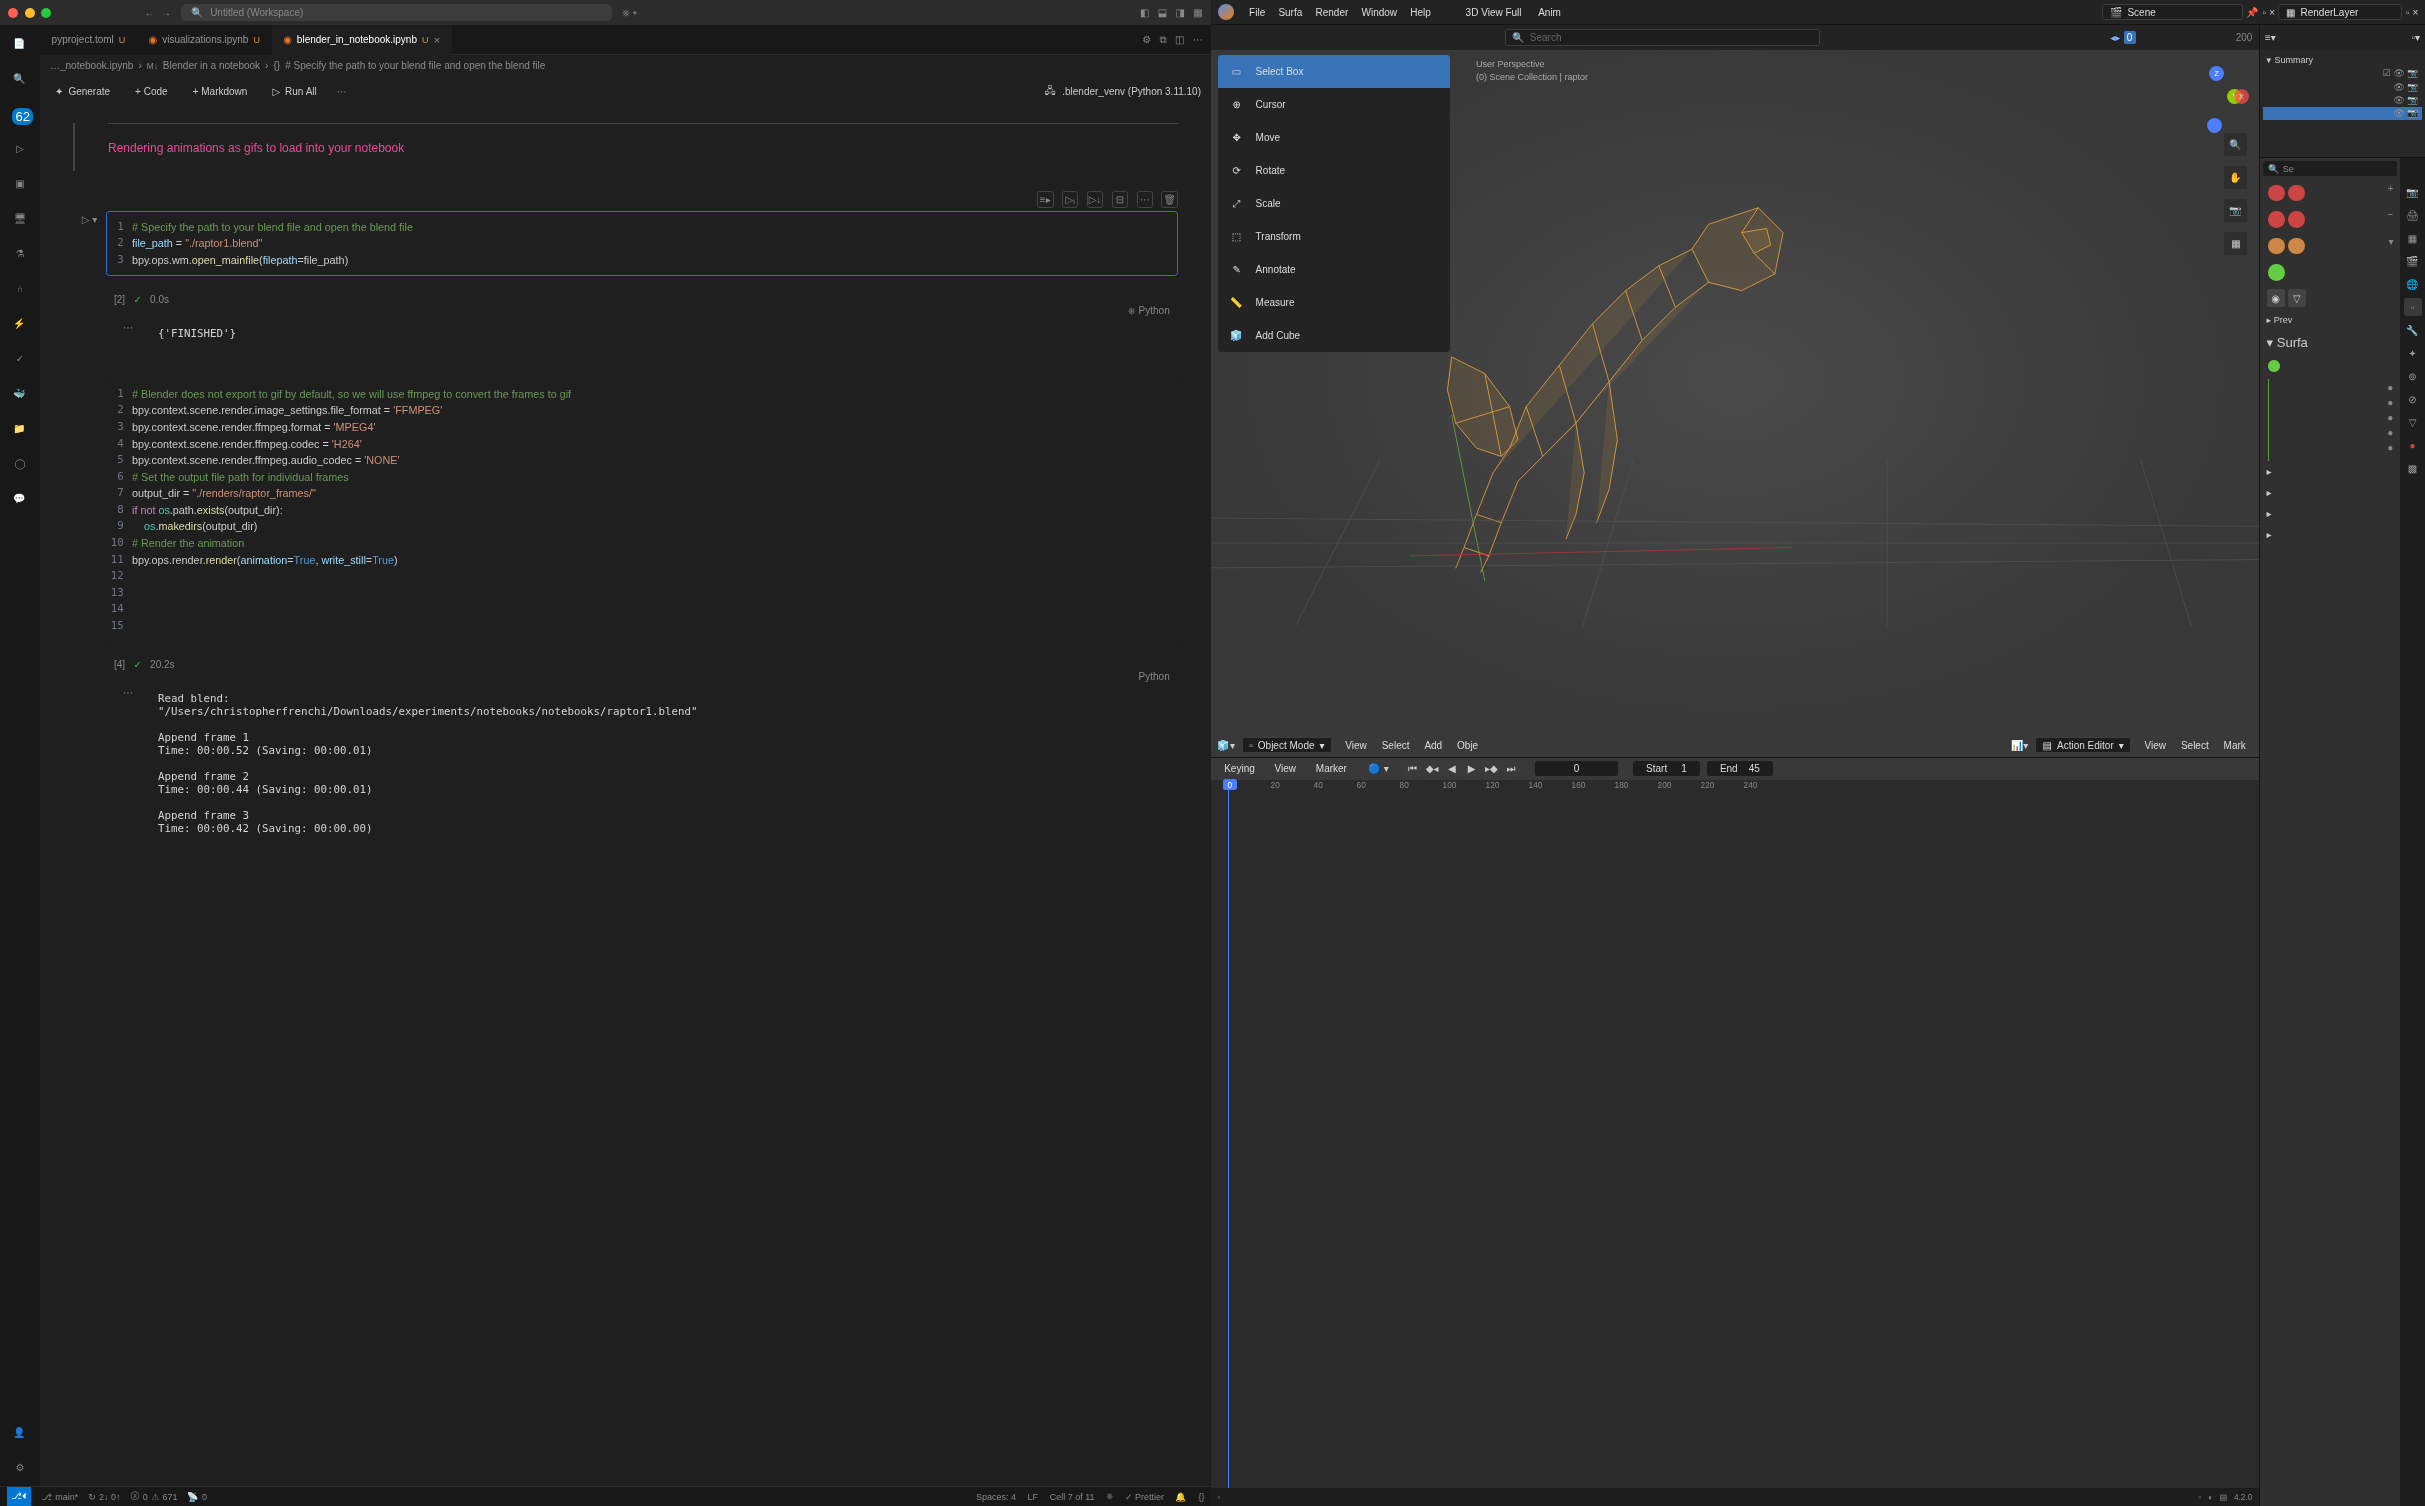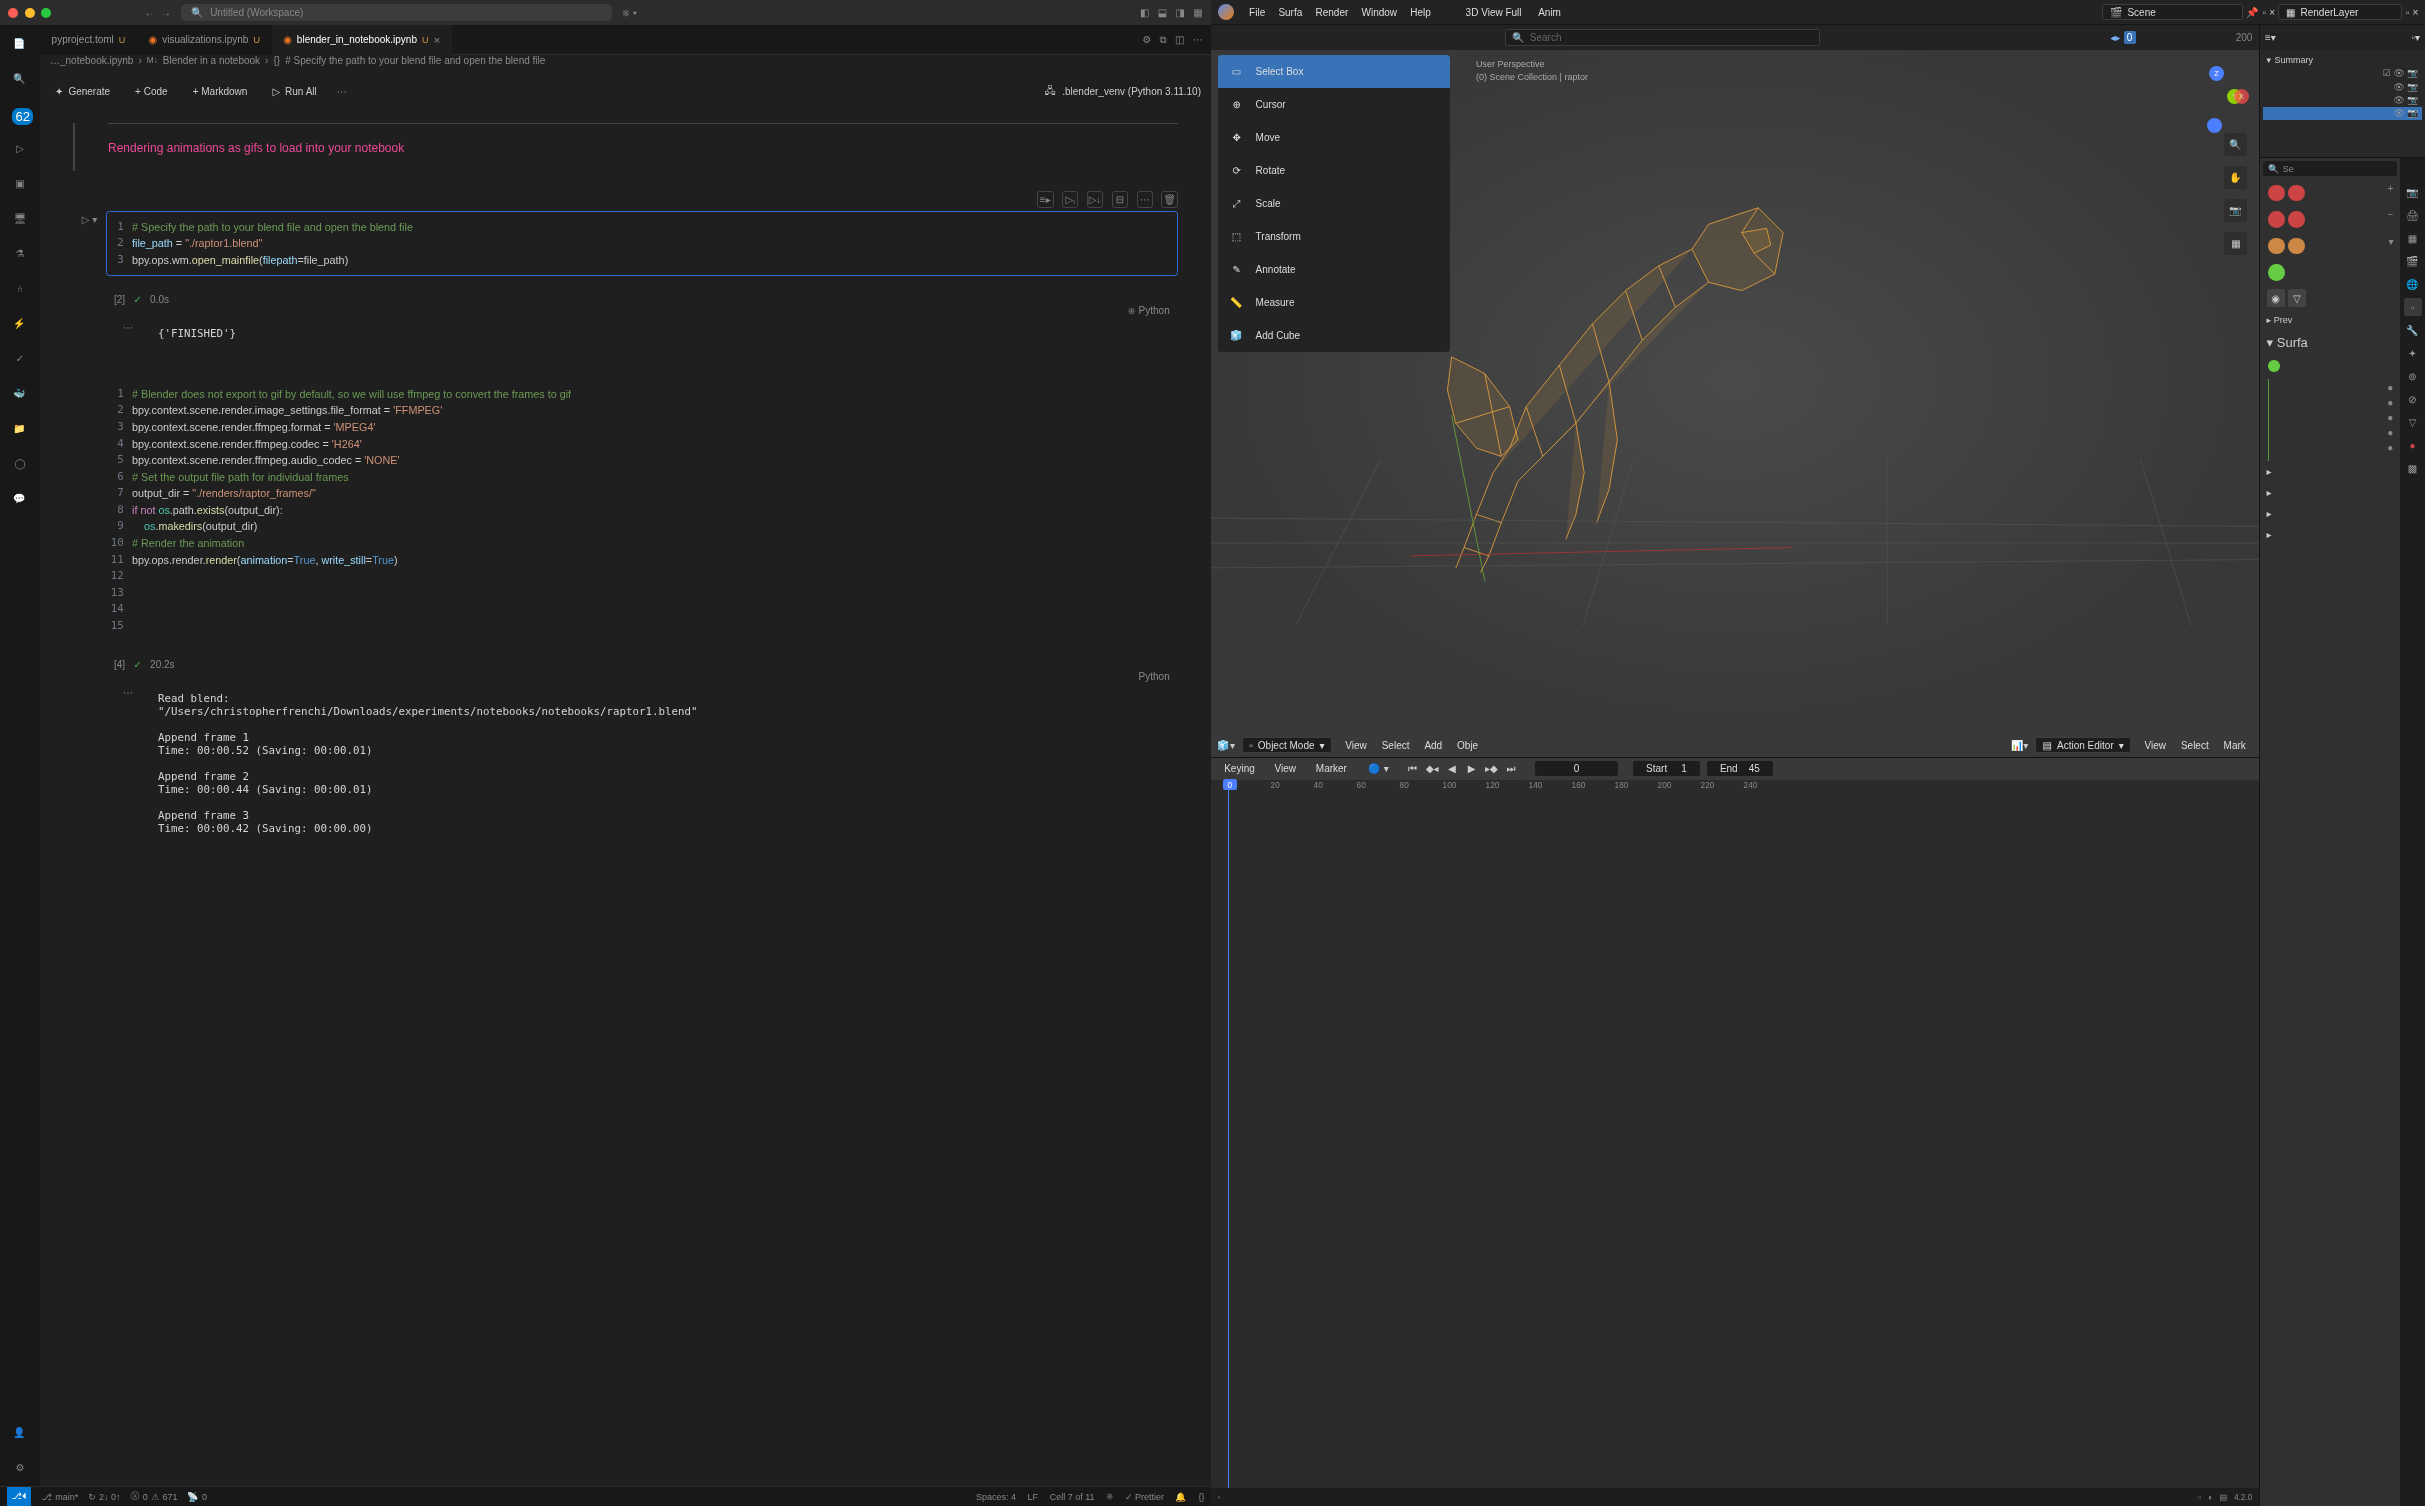--- a/index.html
+++ b/index.html
@@ -23,21 +23,21 @@
 .activity-bottom { margin-top: auto; margin-bottom: 8.3px; display: flex; flex-direction: column; gap: 15px; align-items: center; }
 
 .editor-area { flex: 1; display: flex; flex-direction: column; background: #1f1f1f; }
 .tabs-row { height: 30px; background: #181818; display: flex; align-items: center; border-bottom: 0.8px solid #2b2b2b; }
 .tab { padding: 0 11.6px; height: 30px; display: flex; align-items: center; gap: 5px; background: #181818; color: #969696; position: relative; }
 .tab.active { background: #1f1f1f; color: #ffffff; }
 .tab-mod { color: #c79a3f; font-size: 9px; }
 .tab-icons { display: flex; gap: 8.3px; margin-left: auto; margin-right: 8.3px; color: #888; }
 .tab-close { color: #888; font-size: 11.6px; }
 
-.breadcrumb { height: 21.6px; display: flex; padding: 0 10px; color: #8c8c8c; gap: 5px; font-size: 10px; }
+.breadcrumb { height: 21.6px; display: flex; align-items: center; padding: 0 10px; color: #8c8c8c; gap: 5px; font-size: 10px; }
 
 .toolbar-row { height: 30px; display: flex; align-items: center; padding: 0 10px; gap: 15px; }
 .toolbar-btn { display: flex; align-items: center; gap: 5px; color: #cccccc; padding: 3.3px 5px; }
 .toolbar-right { margin-left: auto; display: flex; align-items: center; gap: 6.6px; color: #cccccc; }
 
 .notebook { flex: 1; overflow-y: auto; padding: 16.6px 33px; }
 .md-cell { border-left: 2.5px solid #444; padding: 0 0 16.6px 33px; margin-bottom: 16.6px; }
 .md-text { font-size: 12px; color: #ec4899; padding-top: 10px; }
 .md-hr { border: none; border-top: 0.8px solid #444; margin-bottom: 6.6px; }
 

